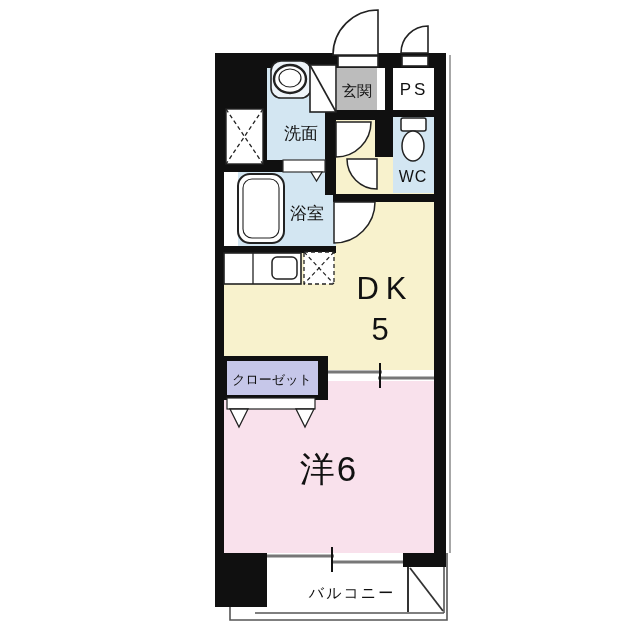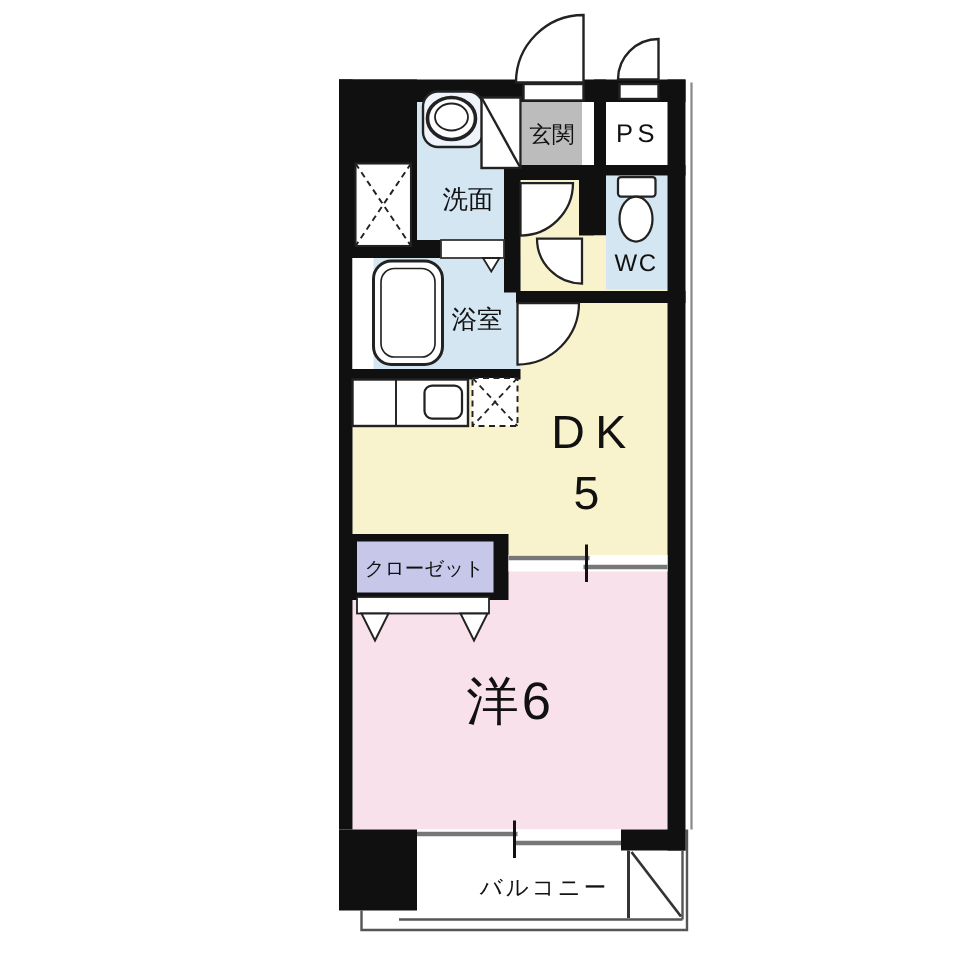--- a/index.html
+++ b/index.html
@@ -1,17 +1,17 @@
 <!DOCTYPE html>
 <html><head>
 <meta charset="utf-8">
 <style>
   html,body{margin:0;padding:0;background:#ffffff;}
   #canvas{position:relative;width:504px;height:639px;background:#fff;overflow:hidden;
-          font-family:"Liberation Sans",sans-serif;margin-left:11px;}
+          font-family:"Liberation Sans",sans-serif;}
   svg text{font-family:"Liberation Sans","DejaVu Sans",sans-serif;fill:#111;}
 </style>
 </head>
 <body>
 
 <div id="canvas">
 <svg width="640" height="639" viewBox="0 0 640 639">
 
   <rect x="224" y="117" width="210" height="255" fill="#f8f2cd"></rect>
   <rect x="224" y="372" width="210" height="181" fill="#f9e1ec"></rect>

